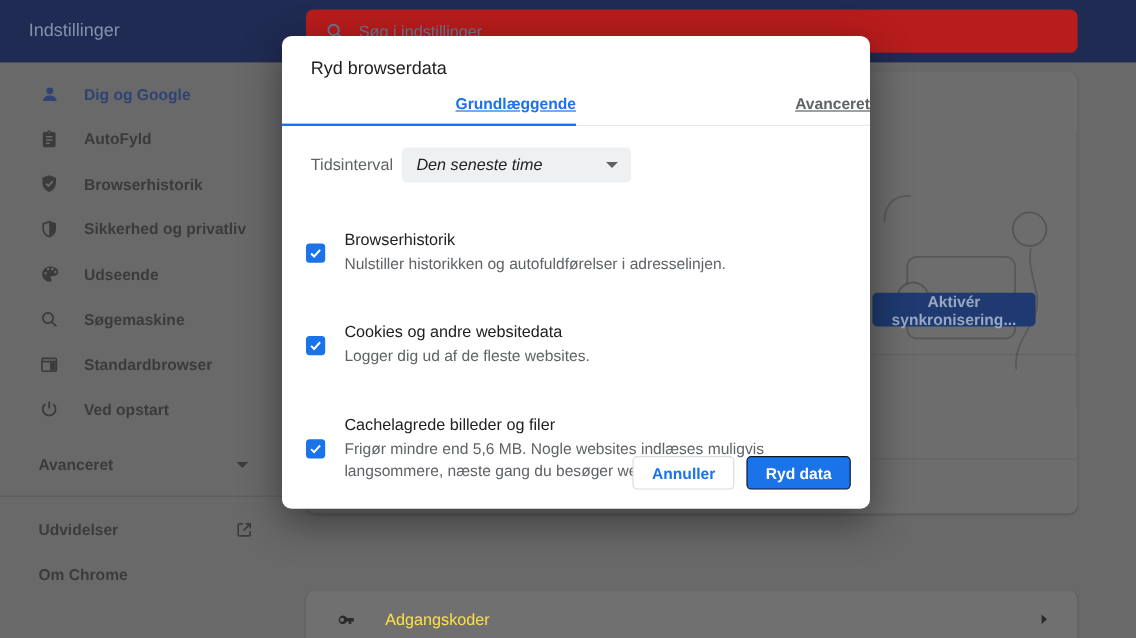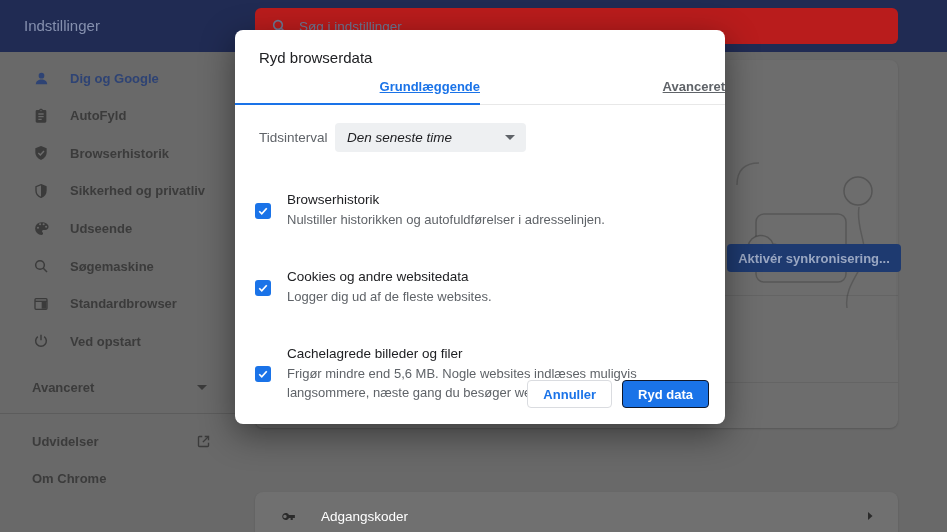--- a/index.html
+++ b/index.html
@@ -19,23 +19,23 @@
   .side-item .ico { width:18px; height:18px; display:flex; align-items:center; justify-content:center; }
   .side-item.active { color:#2e4374; }
   .side-divider { position:absolute; left:0; top:413px; width:235px; height:1px; background:rgba(0,0,0,0.12); }
   .caret-down { margin-left:auto; margin-right:28px; width:0; height:0; border-left:5px solid transparent; border-right:5px solid transparent; border-top:5px solid #3b3b3b; }
   .ext-ico { margin-left:auto; margin-right:24px; }
 
   
   .card1 { position:absolute; left:255px; top:60px; width:643px; height:368px; background:#6d6d6d; border-radius:8px; box-shadow:0 1px 2px rgba(0,0,0,0.18); }
   .card1 .divider { position:absolute; left:0; width:643px; height:1px; background:rgba(0,0,0,0.08); }
   .illu { position:absolute; right:0; top:50px; }
-  .sync-btn { position:absolute; left:472px; top:184px; width:174px; height:28px; background:#1e3a70; border-radius:4px; color:#9aa7c2; font-size:13px; font-weight:bold; border:none; cursor:pointer; font-family:"Liberation Sans", sans-serif; }
+  .sync-btn { position:absolute; left:472px; top:184px; width:136px; height:28px; background:#1e3a70; border-radius:4px; color:#9aa7c2; font-size:13px; font-weight:bold; border:none; cursor:pointer; font-family:"Liberation Sans", sans-serif; }
   .card2 { position:absolute; left:255px; top:492px; width:643px; height:48px; background:#707070; border-radius:8px 8px 0 0; box-shadow:0 1px 2px rgba(0,0,0,0.18); display:flex; align-items:center; padding:0 22px 0 25px; gap:24px; cursor:pointer; }
-  .card2-label { font-size:13.5px; color:#ffffff; }
+  .card2-label { font-size:13.5px; color:#fde047; }
   .card2 .chev { margin-left:auto; }
 
   
   .scrim { position:absolute; inset:0; background:transparent; z-index:5; }
   .dialog { position:absolute; left:235px; top:30px; width:490px; height:394px; background:#ffffff; border-radius:8px; box-shadow:0 10px 34px rgba(0,0,0,0.45); z-index:10; overflow:hidden; }
   .dlg-title { padding:19px 24px 0 24px; font-size:15px; color:#202124; height:45px; }
   .tabs { position:relative; display:flex; height:30px; border-bottom:1px solid #e8e8e8; }
   .tab { width:245px; text-align:right; font-size:13px; font-weight:bold; line-height:24px; cursor:pointer; color:#5f6368;text-decoration:underline; }
   .tab.active { color:#1a73e8; }
   .tab-underline { position:absolute; left:0; bottom:-1px; width:245px; height:2px; background:#1a73e8; }

